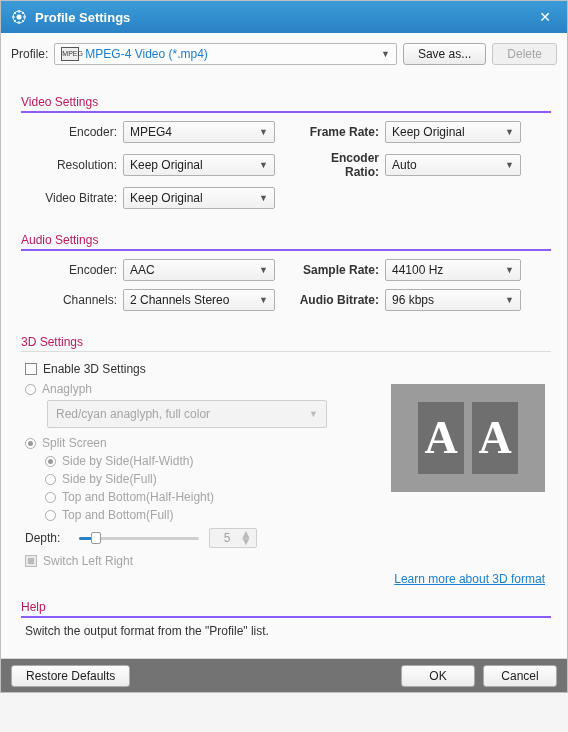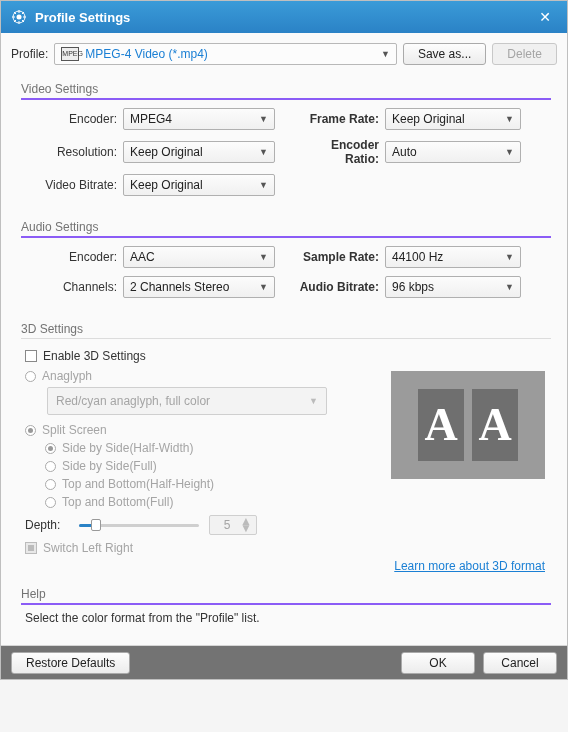--- a/index.html
+++ b/index.html
@@ -4,30 +4,30 @@
 <style>
 * { box-sizing: border-box; margin: 0; padding: 0; font-family: "Segoe UI", Tahoma, sans-serif; font-size: 12px; }
 body { background: #f5f5f5; width: 568px; }
 .window { width: 568px; border: 1px solid #bfbfbf; background: #fff; display: flex; flex-direction: column; }
 .titlebar { height: 32px; background: linear-gradient(#3a9bd8, #2a82c6); color: #fff; display: flex; align-items: center; padding: 0 10px; }
 .titlebar .icon { width: 16px; height: 16px; margin-right: 8px; }
 .titlebar .icon svg { width: 16px; height: 16px; }
 .titlebar .title { font-weight: 600; font-size: 13px; flex: 1; }
 .titlebar .close { width: 24px; text-align: center; font-size: 14px; cursor: pointer; }
 .client { background: #fafafa; padding: 10px 10px 6px; }
-.profile-row { display: flex; align-items: center; gap: 6px; margin-bottom: 15px; }
+.profile-row { display: flex; align-items: center; gap: 6px; margin-bottom: 28px; }
 .profile-row .plabel { color: #333; }
 .profile-combo { flex: 1; height: 22px; border: 1px solid #b8b8b8; background: #fcfcfc; border-radius: 2px; display: flex; align-items: center; padding: 0 6px; color: #1a7fd4; cursor: pointer; }
 .profile-combo .fmticon { width: 18px; height: 14px; border: 1px solid #555; margin-right: 6px; font-size: 7px; line-height: 12px; text-align: center; color: #333; background: #eee; }
 .profile-combo .val { flex: 1; color: #1a7fd4; }
 .profile-combo .arrow { color: #555; font-size: 9px; }
 .btn { height: 22px; padding: 0 14px; border: 1px solid #aaa; background: linear-gradient(#fdfdfd,#ececec); border-radius: 3px; cursor: pointer; font-size: 12px; color: #222; }
 .btn.disabled { color: #a5a5a5; border-color: #c8c8c8; background: #f0f0f0; cursor: default; }
 .group { margin: 4px 0 12px; padding: 0 6px 0 10px; }
-.group-title { color: #737373; font-size: 12px; padding: 2px 0; }
+.group-title { color: #be185d; font-size: 12px; padding: 2px 0; }
 .group-body { border-top: 2px solid #8b5cf6; padding: 8px 4px 2px 4px; }
 .row { display: flex; align-items: center; margin-bottom: 8px; gap: 10px; }
 .pair { display: flex; align-items: center; gap: 6px; }
 .pair.left { width: 260px; }
 .pair .label { width: 92px; text-align: right; color: #333; }
 .combo { height: 22px; width: 152px; border: 1px solid #b0b0b0; background: linear-gradient(#fcfcfc,#f0f0f0); border-radius: 2px; display: flex; align-items: center; padding: 0 6px; color: #222; cursor: pointer; position: relative; }
 .combo .val { flex: 1; }
 .combo .arrow { color: #555; font-size: 9px; }
 .pair.right .label { width: 84px; font-weight: bold; }
 .pair.right .combo { width: 136px; }
@@ -253,21 +253,21 @@
               <span>A</span>
             </div>
         </div>
 
         <a class="learn">Learn more about 3D format</a>
       </div>
     </div>
 
     <div class="group">
       <div class="group-title">Help</div>
-      <div class="group-body help-body">Select the color format from the "Profile" list.</div>
+      <div class="group-body help-body">Switch the output format from the "Profile" list.</div>
     </div>
 
   </div>
 
   <div class="footer">
     <button class="btn">Restore Defaults</button>
     <span class="spacer"></span>
     <button class="btn">OK</button>
     <button class="btn">Cancel</button>
   </div>

